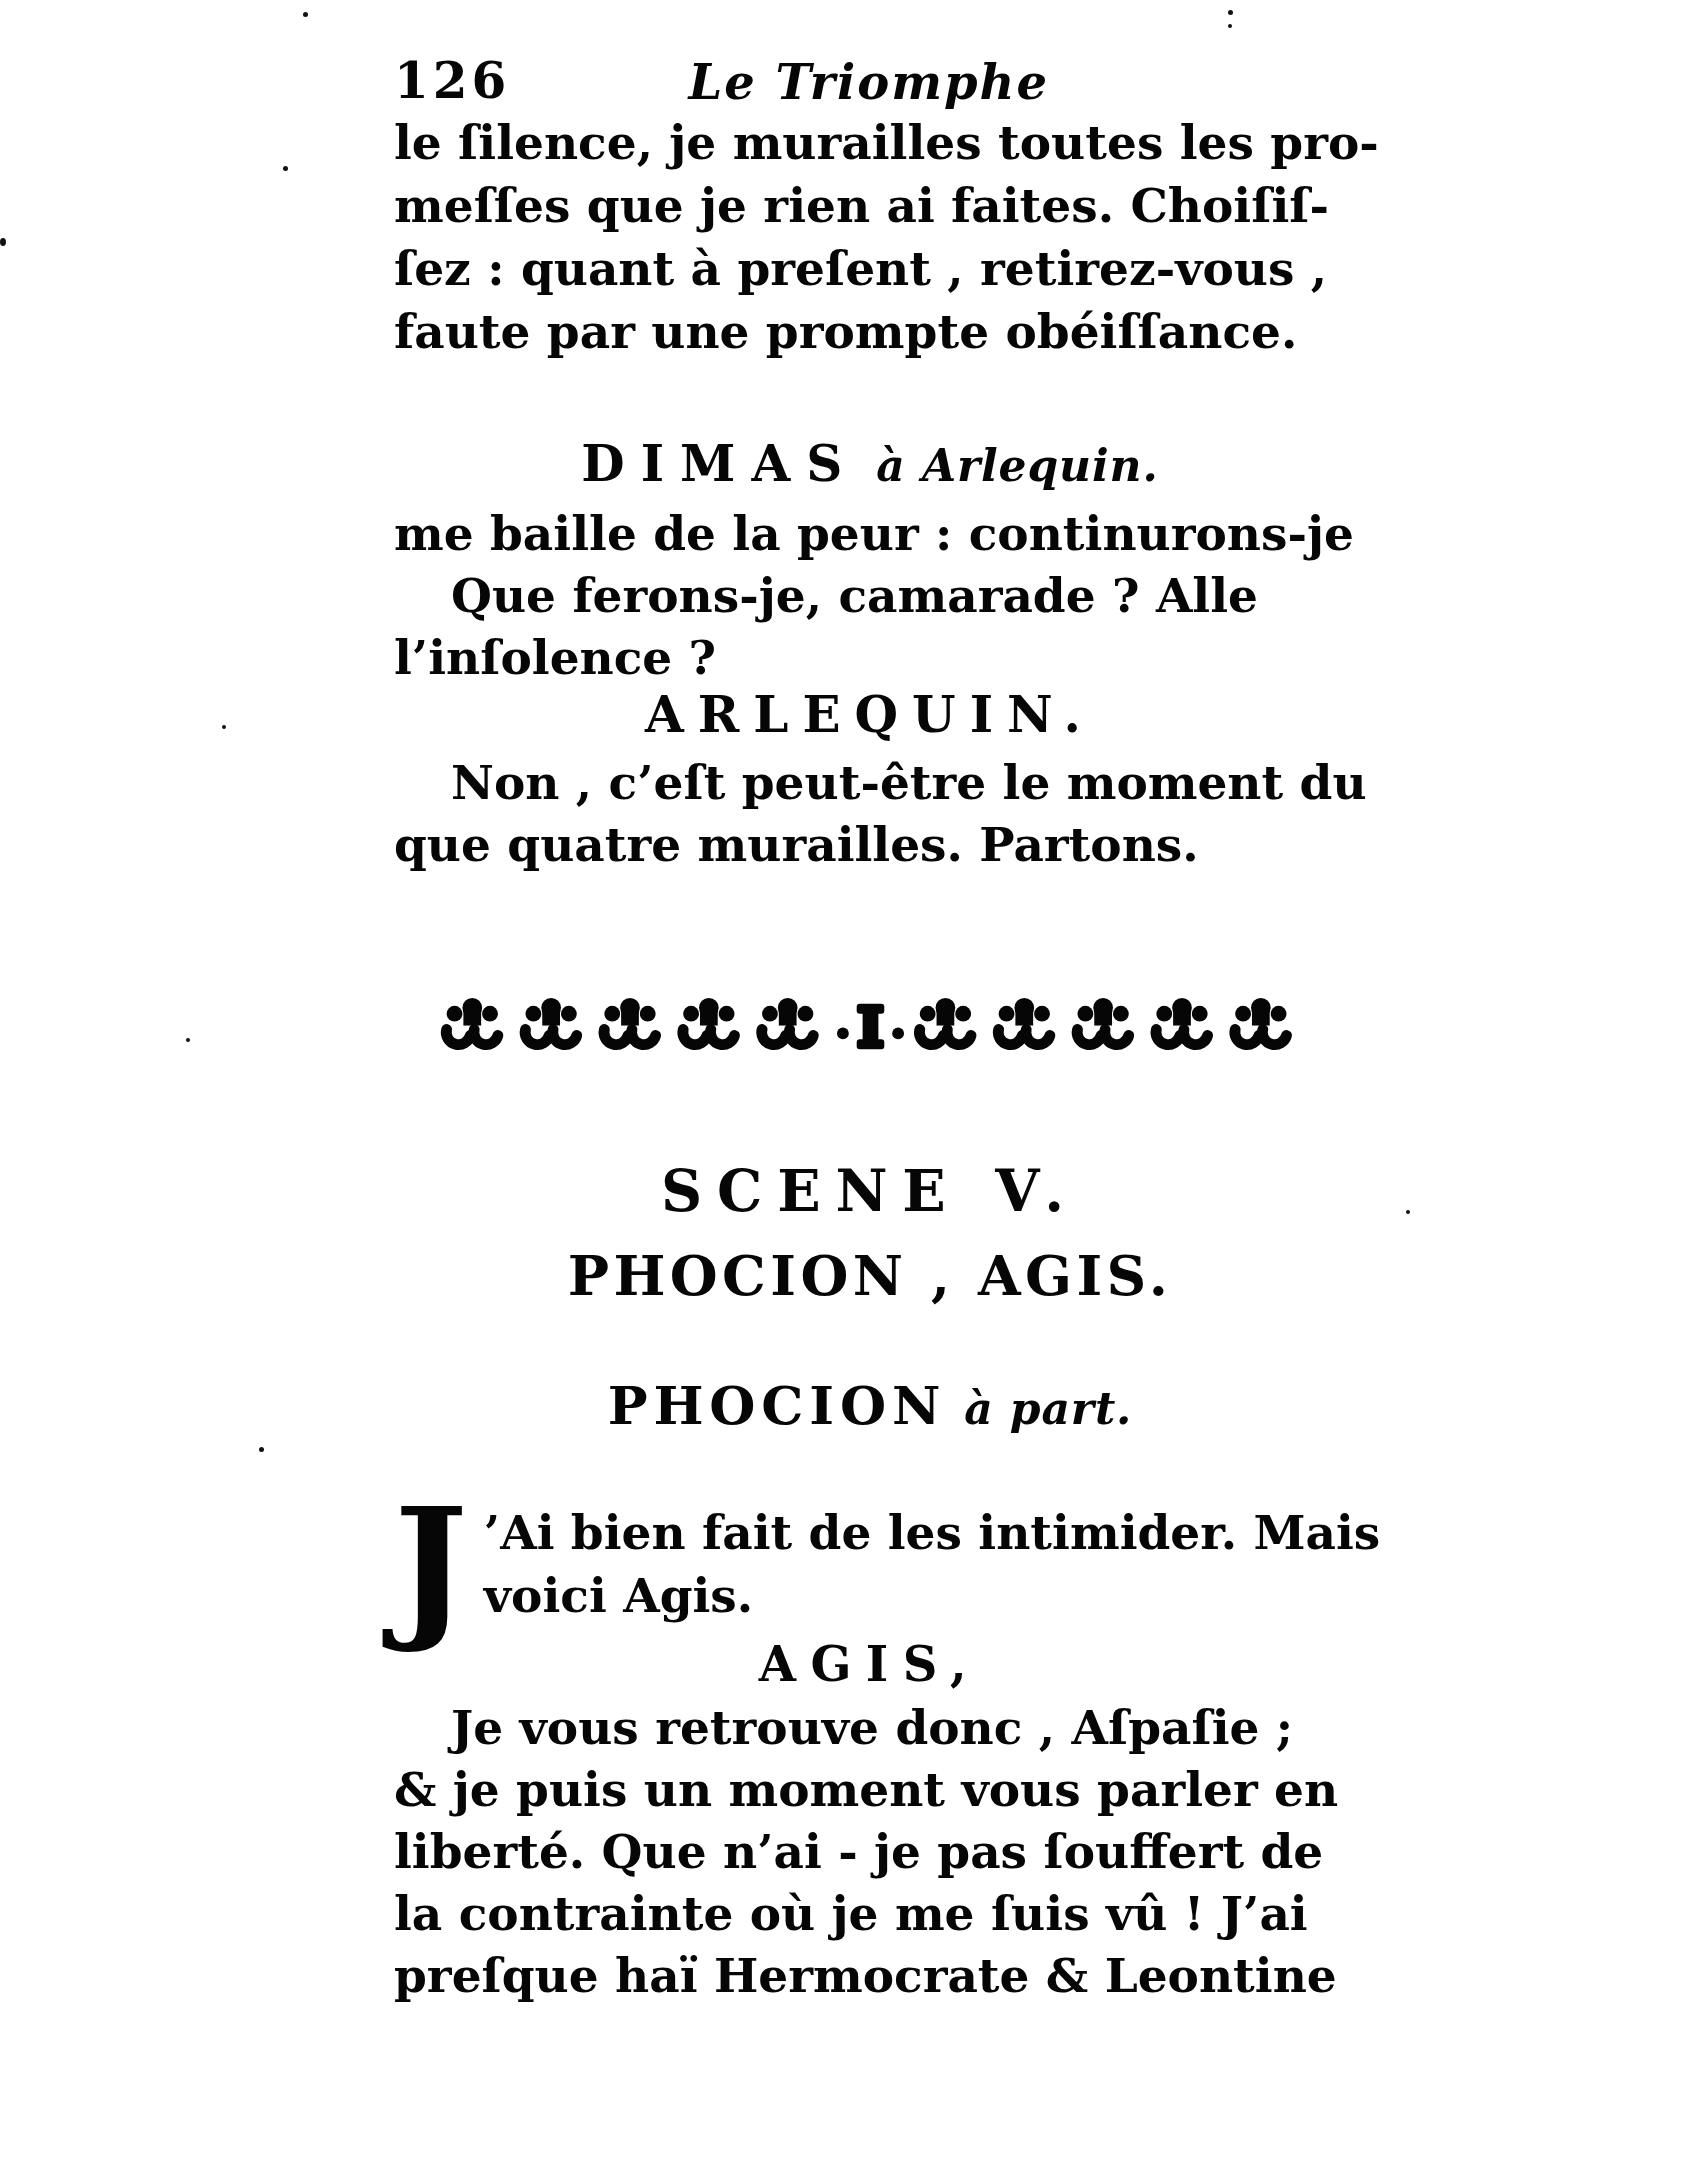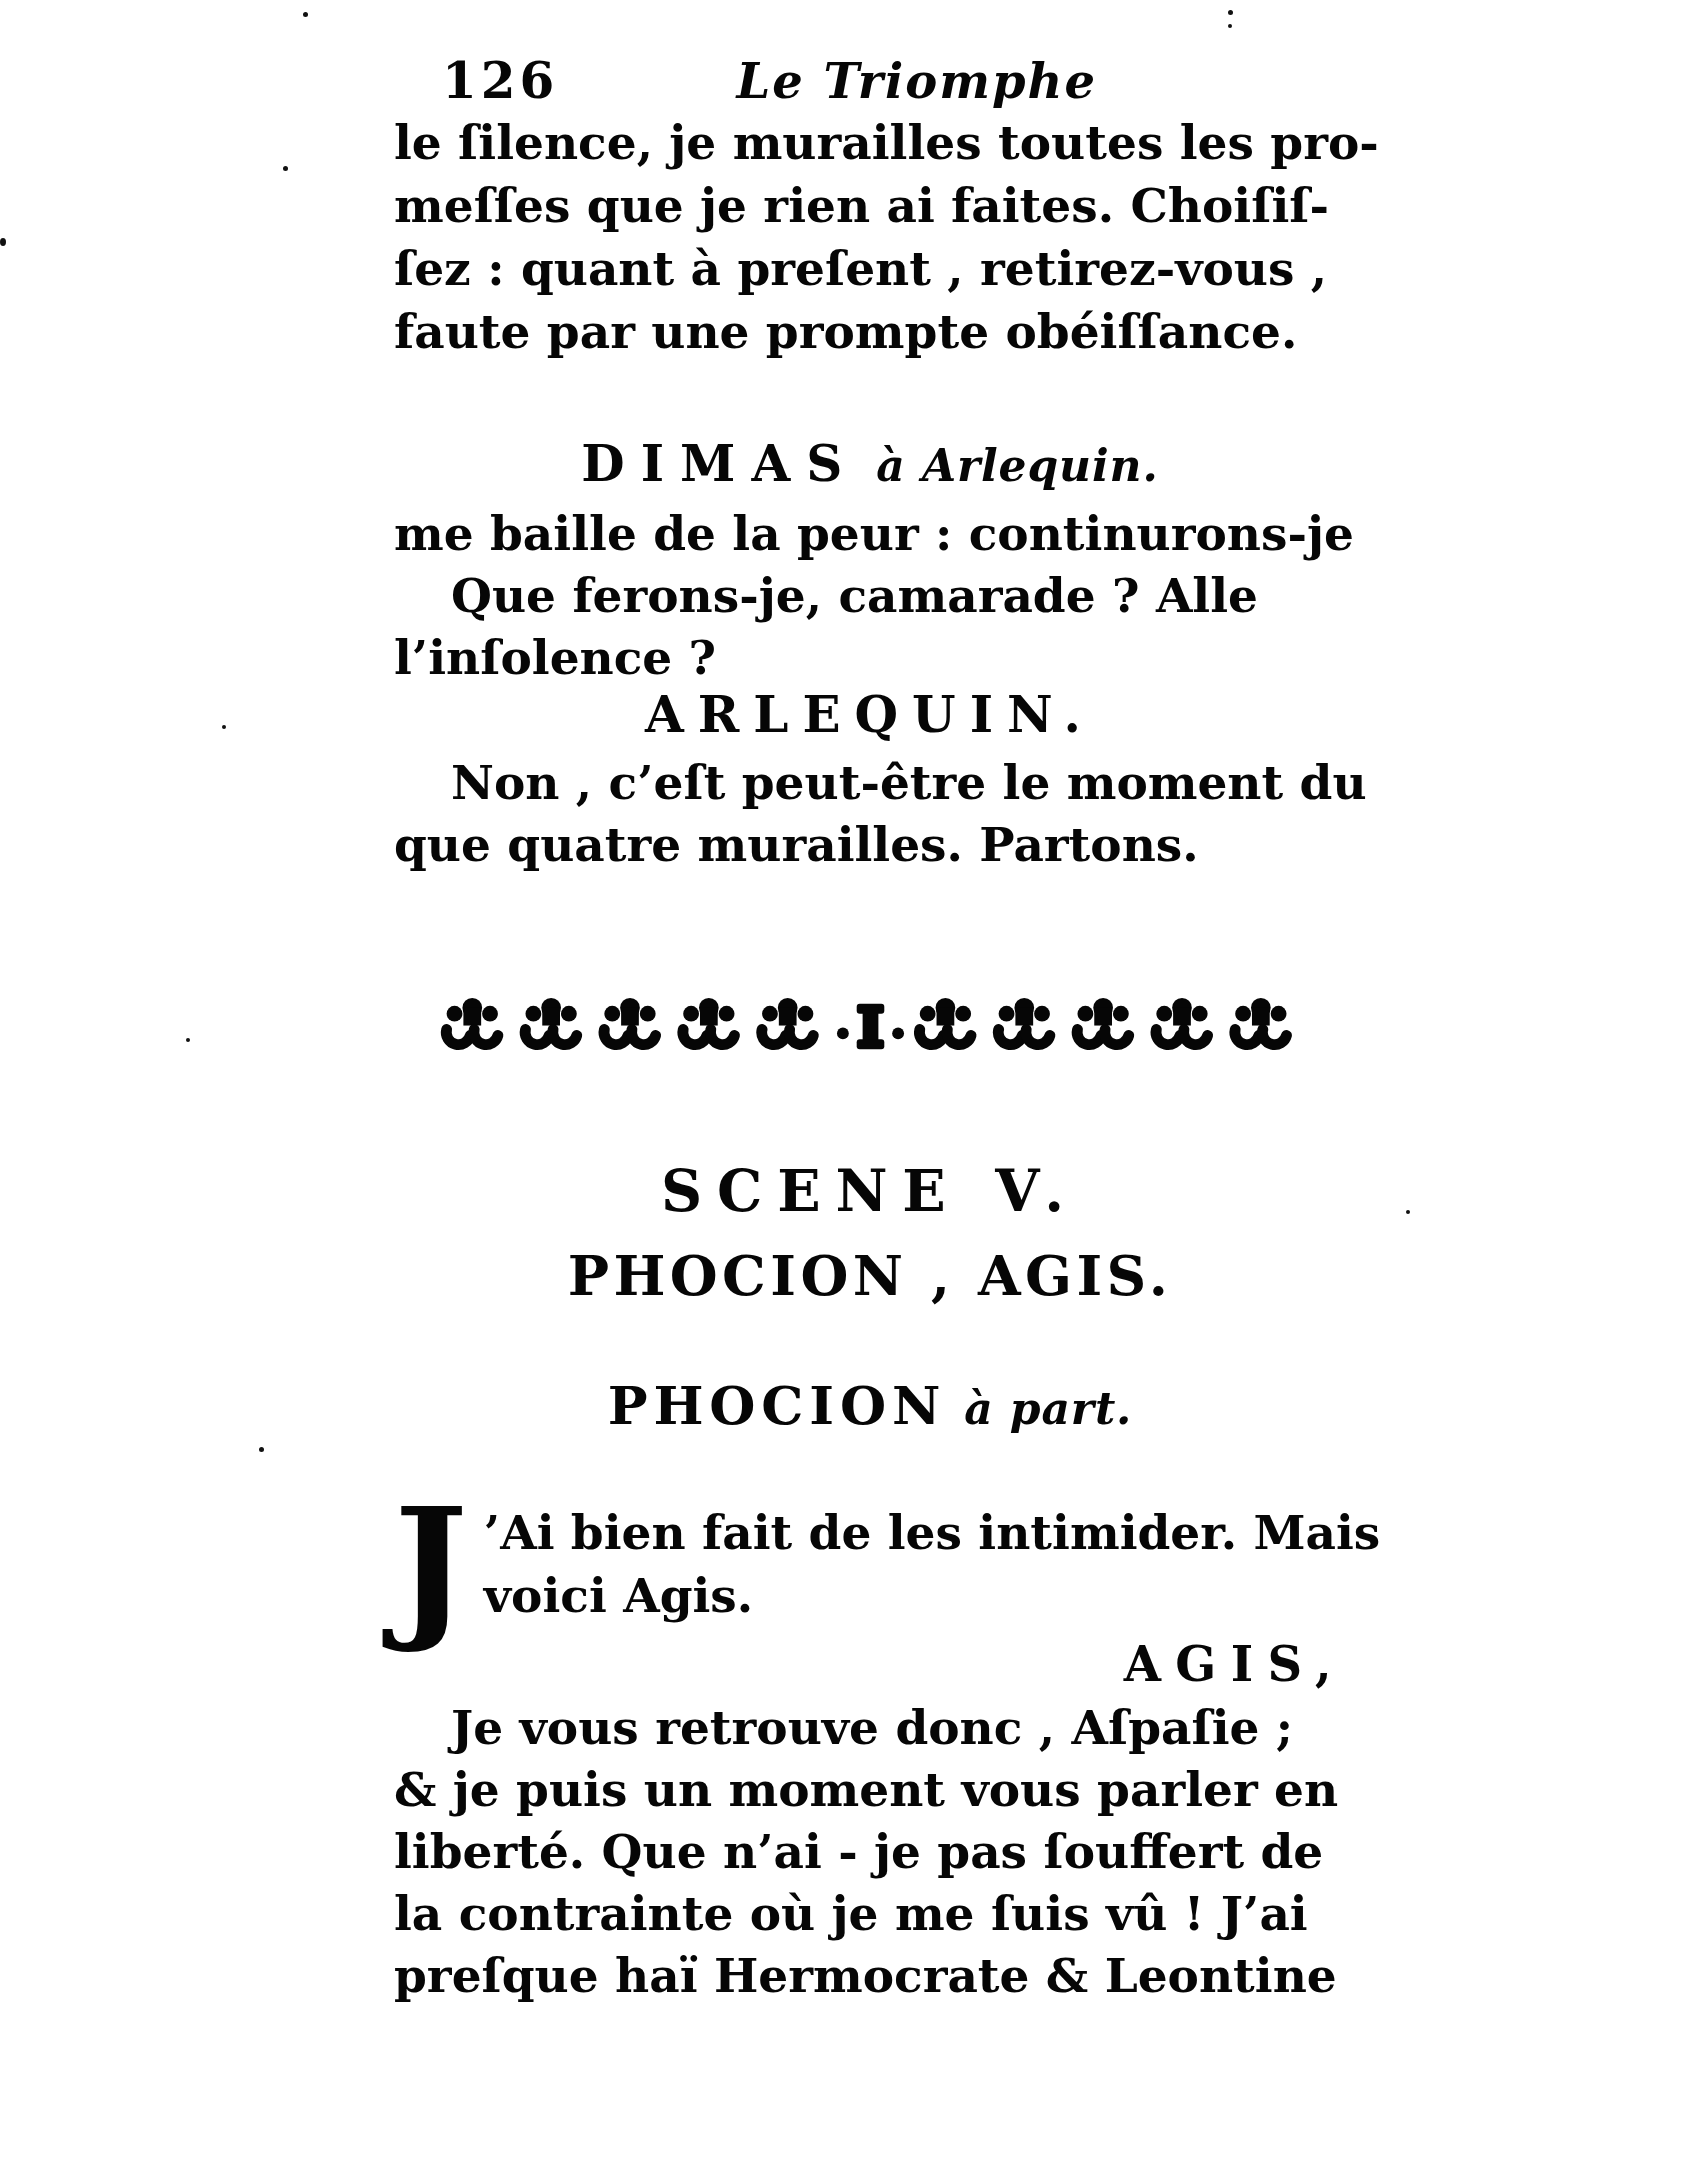--- a/index.html
+++ b/index.html
@@ -4,21 +4,21 @@
 <style>
   html,body{margin:0;padding:0;}
   body{
     width:1683px;height:2178px;position:relative;background:#ffffff;
     font-family:"DejaVu Serif","Liberation Serif",serif;
     color:#060606;overflow:hidden;
     -webkit-font-smoothing:none;
   }
   .abs{position:absolute;left:394px;width:952px;}
   
-  .header{top:51px;display:flex;align-items:center;margin-left:48px;}
+  .header{top:51px;display:flex;align-items:flex-end;}
   .pagenum{font-size:50px;font-weight:700;letter-spacing:4px;}
   .running-title{
     flex:1;text-align:center;font-size:48px;font-weight:700;font-style:italic;
     padding-right:119px;letter-spacing:2px;
   }
   
   .para{font-weight:700;font-size:47px;}
   .line{white-space:nowrap;line-height:63px;height:63px;}
   .p2 .line,.p3 .line,.p5 .line{line-height:62px;height:62px;}
   .indent{text-indent:57px;}
@@ -120,21 +120,21 @@
   </div>
 
   <div class="abs para dc-wrap" style="top:1501px;">
     <span class="dropcap">J</span>
     <div>
       <div class="line">’Ai bien fait de les intimider. Mais</div>
       <div class="line">voici Agis.</div>
     </div>
   </div>
 
-  <div class="abs speaker-heading h-agis" style="top:1636px;text-align:right;">AGIS,</div>
+  <div class="abs speaker-heading h-agis" style="top:1636px;">AGIS,</div>
 
   <div class="abs para p5" style="top:1697px;">
     <div class="line indent">Je vous retrouve donc ,  Aſpaſie ;</div>
     <div class="line">&amp; je puis un moment vous parler en</div>
     <div class="line">liberté.  Que n’ai - je pas ſouffert de</div>
     <div class="line">la contrainte où je me ſuis vû !  J’ai</div>
     <div class="line">preſque haï Hermocrate &amp; Leontine</div>
   </div>
 
   <div class="speck" style="left:303px;top:12px;width:5px;height:5px;"></div>

